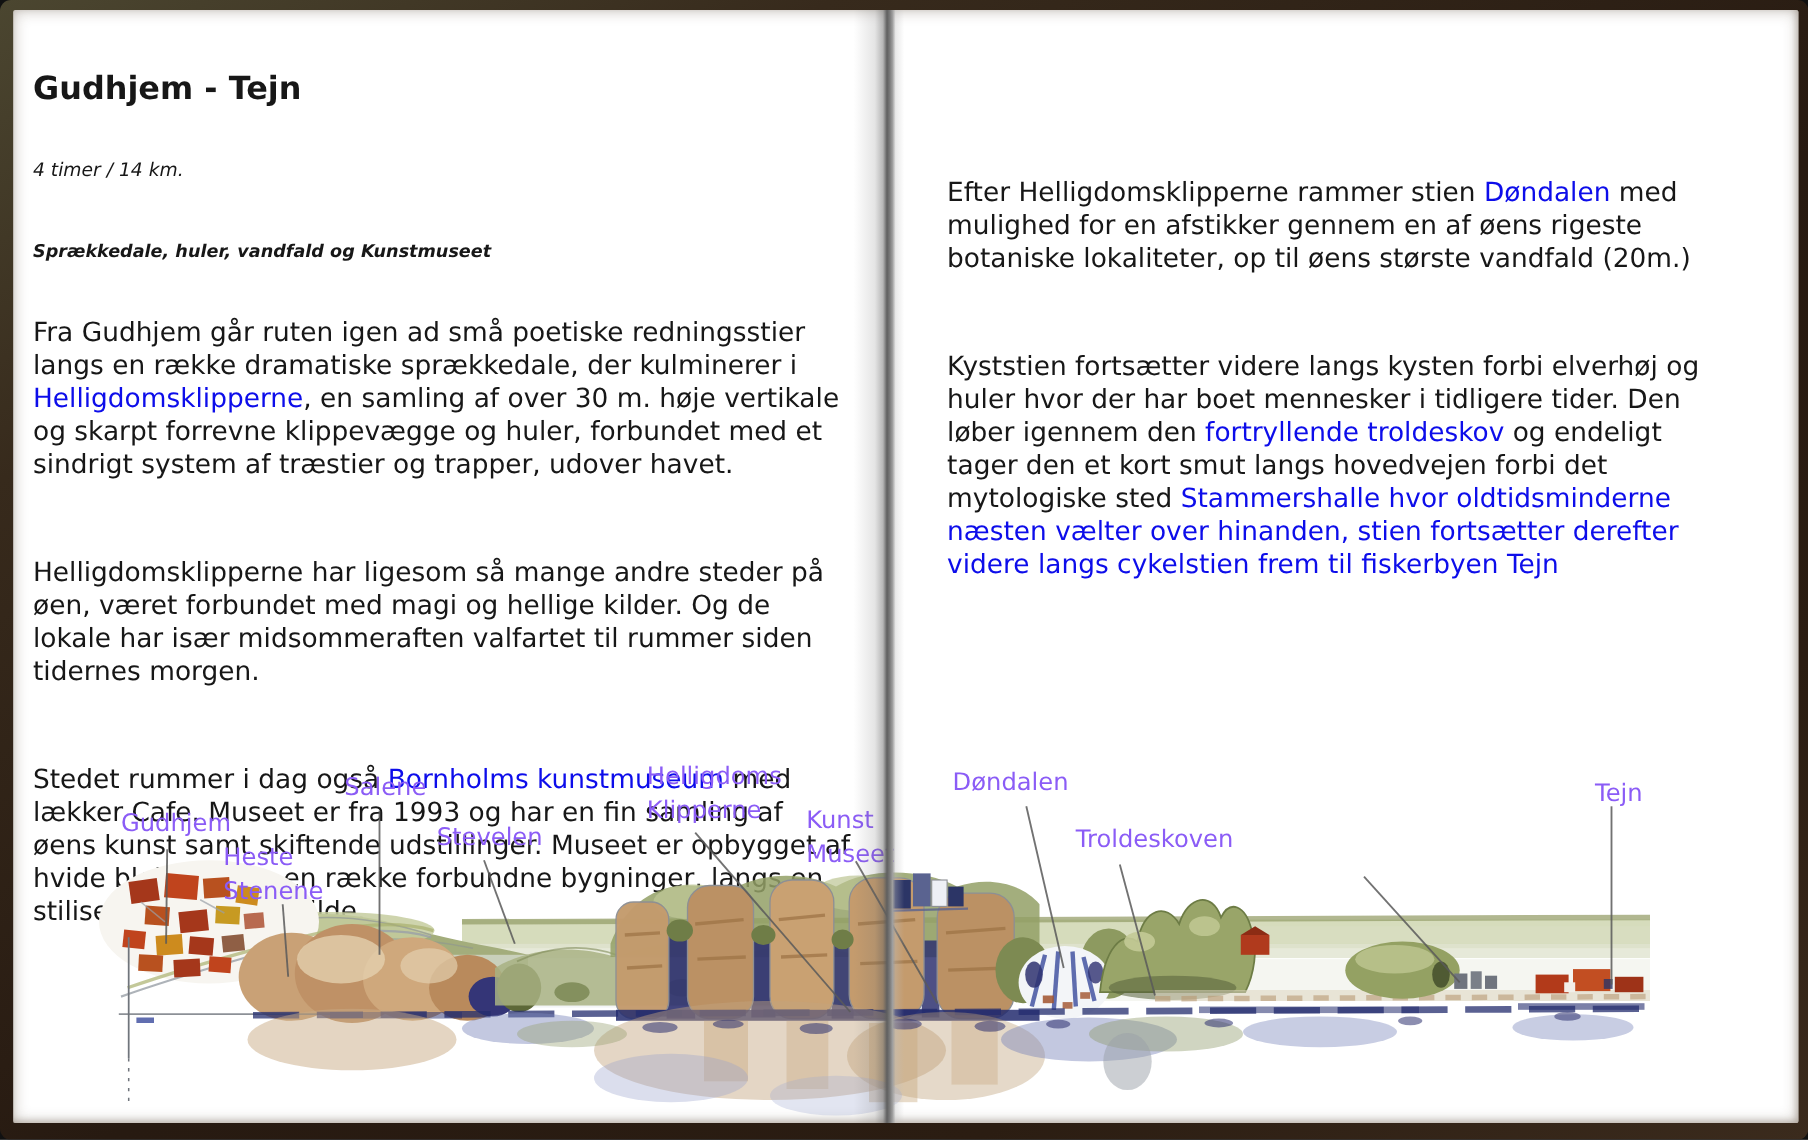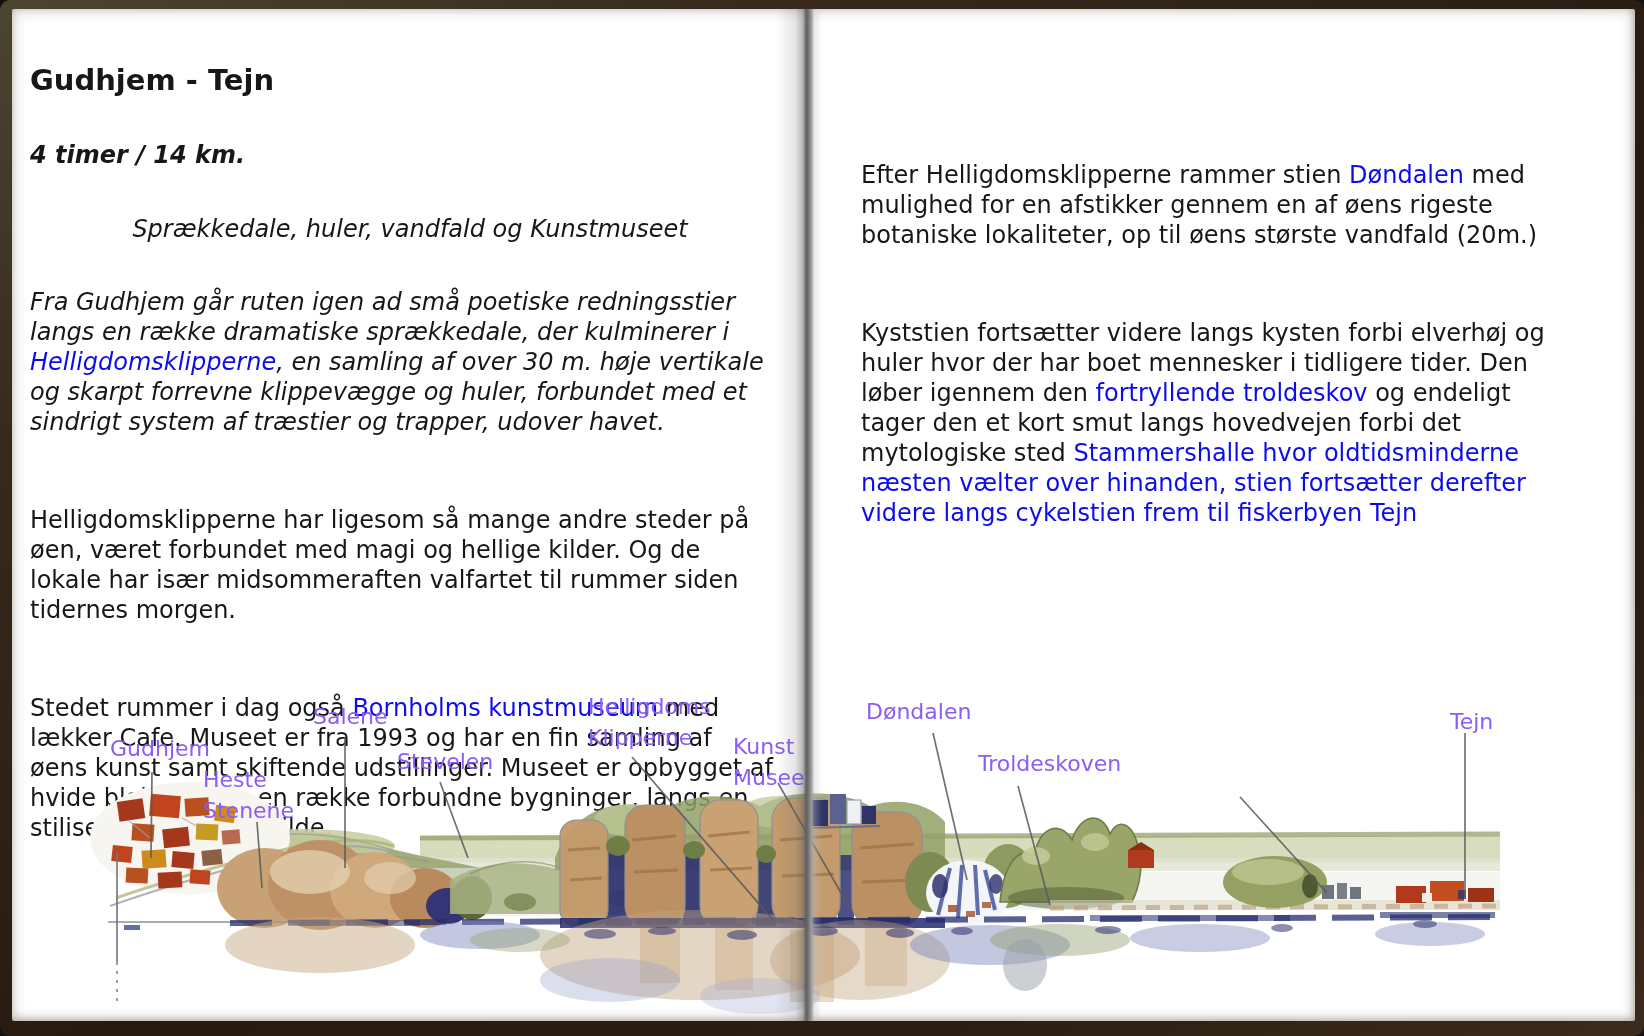--- a/index.html
+++ b/index.html
@@ -12,25 +12,25 @@
   .book{
     position:absolute;left:12px;top:9px;right:9px;bottom:15px;
     background:#ffffff;border-radius:2px;
     box-shadow:inset 0 0 14px rgba(60,40,20,.30), inset -2px -2px 6px rgba(80,60,40,.25);
     overflow:hidden;
   }
   
   .abs{position:absolute;}
   .pagetext{color:#171717;white-space:pre;}
   .title{font-size:29px;font-weight:bold;line-height:37px;}
-  .subtitle{font-size:24px;font-weight:bold;font-style:italic;line-height:36px;}
-  .heading3{font-size:24px;font-weight:normal;font-style:italic;line-height:36px;text-align:center;}
+  .subtitle{font-size:17px;font-weight:normal;font-style:italic;line-height:36px;}
+  .heading3{font-size:16px;font-weight:bold;font-style:italic;line-height:36px;}
   .para{font-size:24px;line-height:30px;white-space:pre;color:#171717;}
   .para + .para{margin-top:30px;}
-  .body-start{margin-top:2px;font-style:italic;}
+  .body-start{margin-top:2px;}
   .link{color:#0d0dea;}
   .ill-label{
     position:absolute;font-size:22px;line-height:31px;color:#8b5cf6;
     white-space:pre;z-index:20;
   }
   .spine{
     position:absolute;top:0;bottom:0;left:764px;width:46px;z-index:40;
     background:linear-gradient(90deg,
       rgba(120,120,120,0) 0%,
       rgba(110,110,110,.18) 42%,

